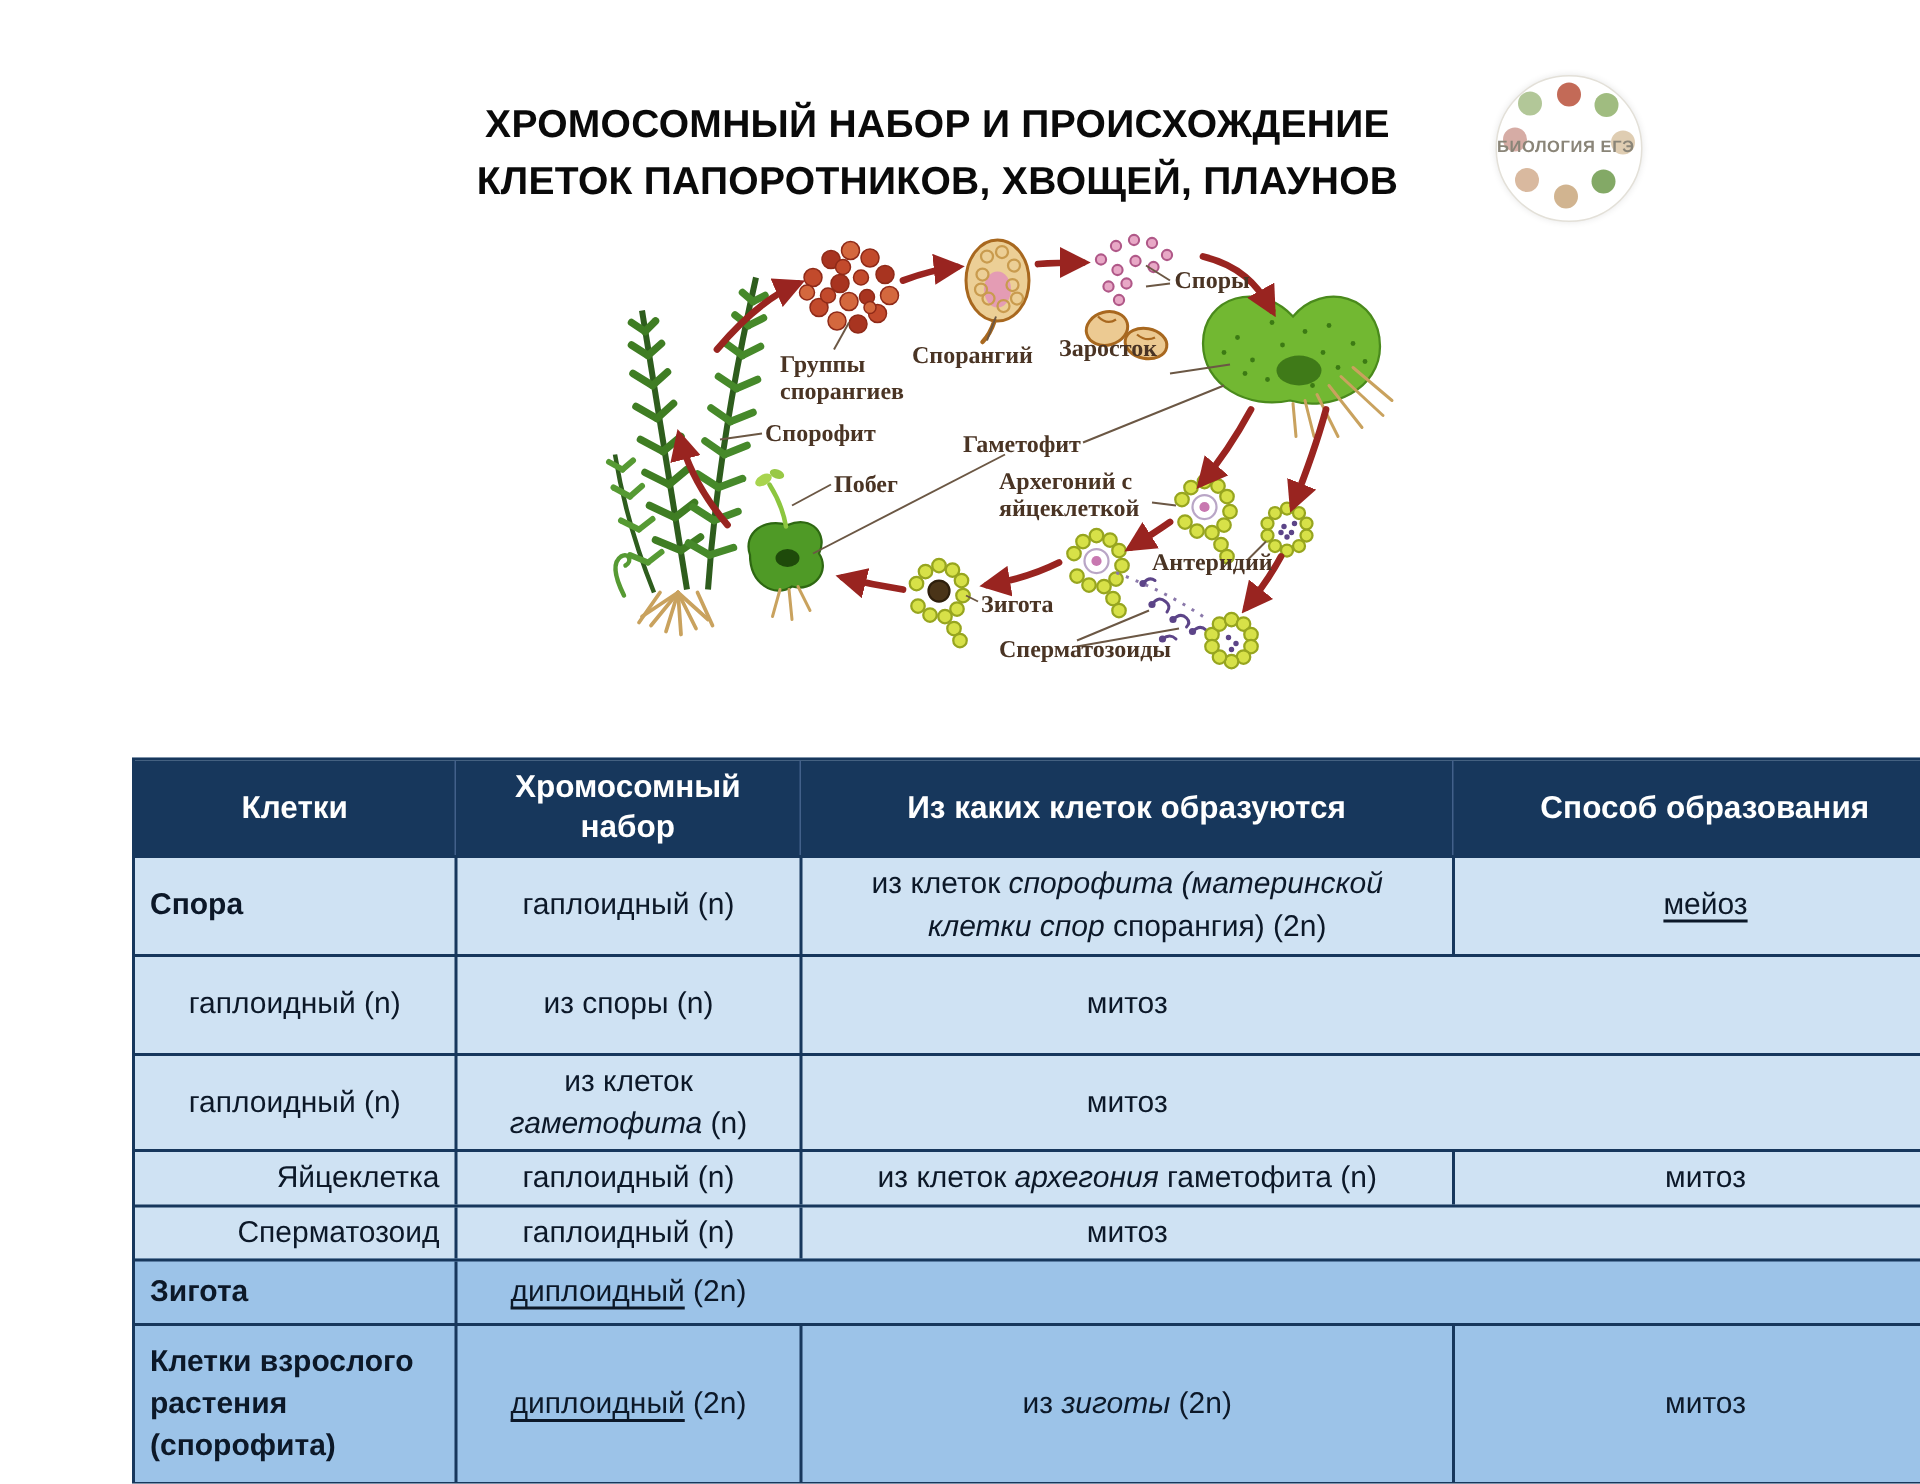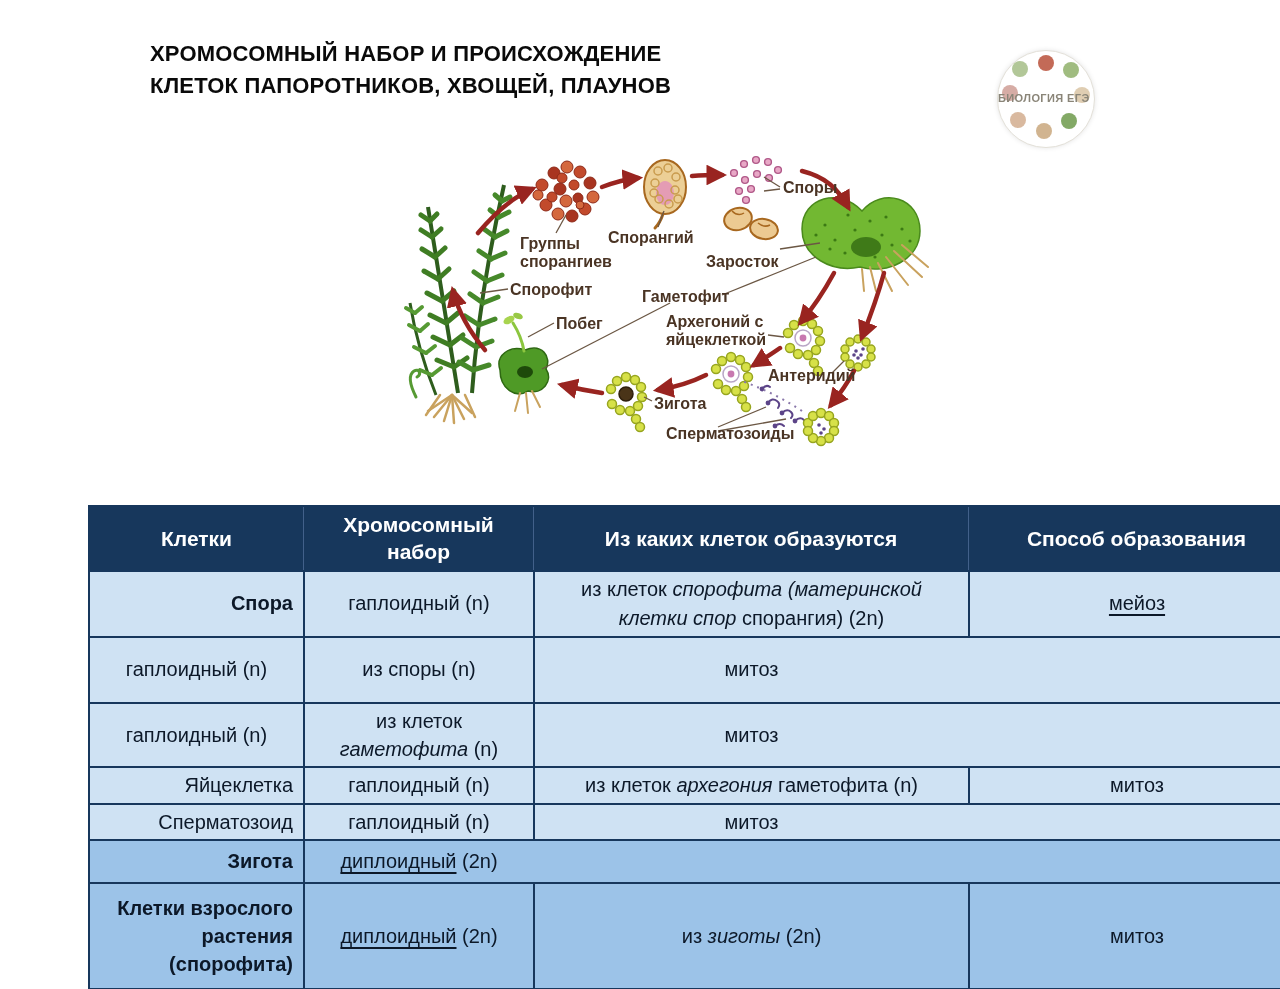--- a/index.html
+++ b/index.html
@@ -2,38 +2,38 @@
 <html><head>
 <meta charset="utf-8">
 <style>
   html,body{margin:0;padding:0}
   body{
     width:1280px;height:989px;position:relative;overflow:hidden;
     background:#ffffff;font-family:"Liberation Sans",sans-serif;
   }
   
   .title{
-    position:absolute;left:150px;top:38px;width:950px;
-    font-weight:bold;font-size:22px;line-height:1.45;color:#0a0a0a;letter-spacing:.2px;
+    position:absolute;left:150px;top:64px;width:950px;text-align:center;
+    font-weight:bold;font-size:26px;line-height:1.45;color:#0a0a0a;letter-spacing:.2px;
   }
   
   .logo{
     position:absolute;left:997px;top:50px;width:96px;height:96px;border-radius:50%;
     background:#fff;border:1px solid #e3e0d8;box-shadow:0 0 5px rgba(0,0,0,.10);
   }
   .logo-text{
     position:absolute;left:0;top:41px;width:100%;
     font-size:11px;font-weight:bold;color:#8a8578;letter-spacing:.4px;white-space:nowrap;
   }
   .logo-dot{position:absolute;width:16px;height:16px;border-radius:50%;opacity:.85}
   
   .diagram{position:absolute;left:370px;top:145px;width:570px;height:320px}
   .diagram svg{position:absolute;left:0;top:0;width:570px;height:320px}
   .dlabel{
-    position:absolute;font-family:Liberation Sans, sans-serif;font-weight:600;
+    position:absolute;font-family:Liberation Serif, serif;font-weight:600;
     font-size:16px;color:#4a3424;line-height:1.12;white-space:nowrap;
   }
   .dlabel.wrap{white-space:normal}
   
   .tablewrap{
     position:absolute;left:88px;top:505px;width:1218px;
     border:2px solid #17375c;background:#cfe2f3;box-sizing:border-box;
   }
   .thead{
     display:grid;grid-template-columns:213px 230px 435px 1fr;
@@ -56,21 +56,21 @@
   .trow:nth-child(5){min-height:33px}
   .trow:nth-child(6){min-height:41px}
   .trow:nth-child(7){min-height:104px}
   .tcell{
     display:flex;align-items:center;justify-content:center;
     padding:3px 10px;font-size:20px;color:#0c1828;line-height:1.42;
     border-left:2px solid #17375c;box-sizing:border-box;
   }
   .tcell:first-child{border-left:none}
   .seg-wrap{width:100%;text-align:center}
-  .c-name .seg-wrap{text-align:right}
+  .c-name .seg-wrap{text-align:left}
   .c-name.right .seg-wrap{text-align:right}
   .it{font-style:italic}
   .un{text-decoration:underline;text-decoration-thickness:2px;text-underline-offset:4px}
   .bd{font-weight:bold}
 </style>
 </head>
 <body>
 
 <div class="title">
   <div>ХРОМОСОМНЫЙ НАБОР И ПРОИСХОЖДЕНИЕ</div>
@@ -403,21 +403,21 @@
         <path d="M348,286 L416,274"></path>
       <path d="M282,256 L274,252"></path>
       <path d="M184,178 L158,192"></path>
       <path d="M138,144 L110,148"></path>
     </g>
   </svg>
 
   <span class="dlabel wrap" style="left:150px;top:90px;width:96px">Группы спорангиев</span>
   <span class="dlabel" style="left:238px;top:84px">Спорангий</span>
   <span class="dlabel" style="left:413px;top:34px">Споры</span>
-  <span class="dlabel" style="left:336px;top:108px">Заросток</span>
+  <span class="dlabel" style="left:336px;top:79px">Заросток</span>
   <span class="dlabel" style="left:272px;top:143px">Гаметофит</span>
   <span class="dlabel wrap" style="left:296px;top:168px;width:104px">Архегоний с яйцеклеткой</span>
   <span class="dlabel" style="left:398px;top:222px">Антеридий</span>
   <span class="dlabel" style="left:296px;top:280px">Сперматозоиды</span>
   <span class="dlabel" style="left:284px;top:250px">Зигота</span>
   <span class="dlabel" style="left:186px;top:170px">Побег</span>
   <span class="dlabel" style="left:140px;top:136px">Спорофит</span>
 </div>
 
 <div class="tablewrap">

